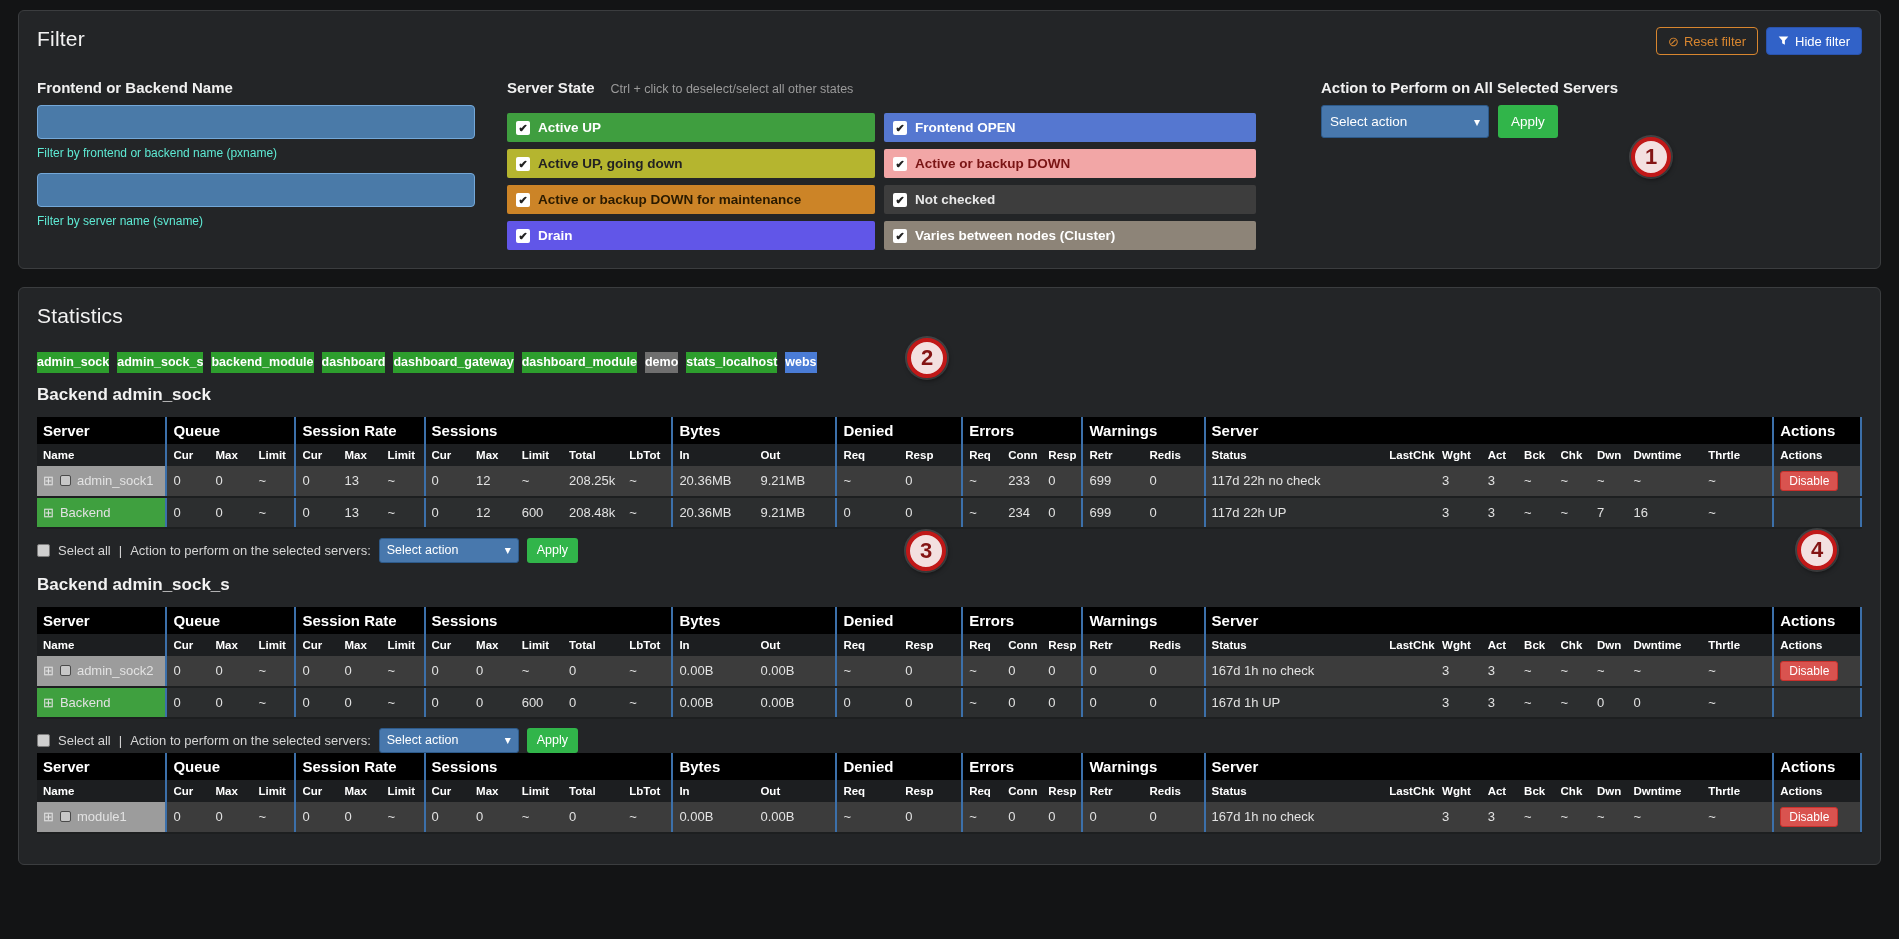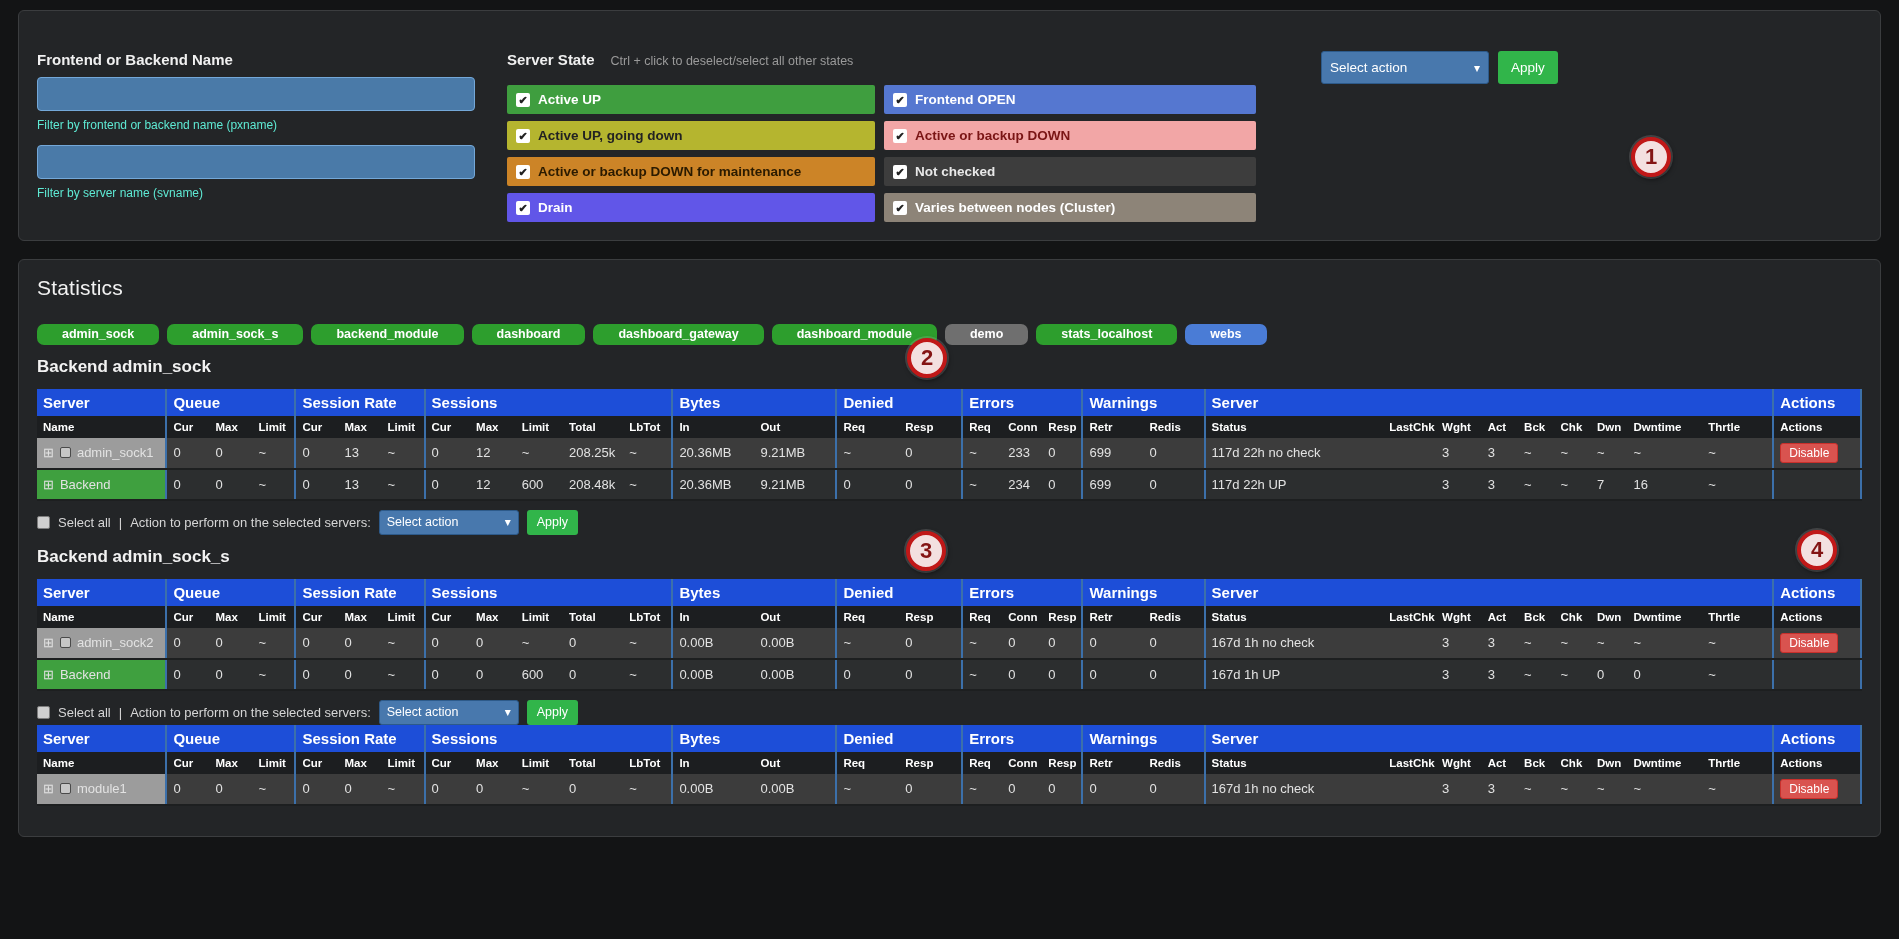--- a/index.html
+++ b/index.html
@@ -62,32 +62,32 @@
   }
   .select .caret { margin-left: 8px; font-size: 12px; }
   .btn-apply {
     background: #31b54a; color: #fff; border: none; border-radius: 3px;
     height: 33px; padding: 0 13px; font-size: 13.5px; margin-left: 9px;
   }
   
   .stats-panel { margin-top: 18px; padding-bottom: 30px; }
   .badges { display: flex; gap: 8px; margin-top: 24px; }
   .badge {
-    padding: 4px 25px; border-radius: 7px; font-size: 12.5px; font-weight: bold;
+    padding: 4px 0; border-radius: 0; font-size: 12.5px; font-weight: bold;
     color: #fff; cursor: pointer; line-height: 1;
   }
   .badge-green { background: #2d9e2d; }
   .badge-gray  { background: #6f6f6f; }
   .badge-blue  { background: #4a7cd6; }
   .backend-title { font-weight: bold; font-size: 17px; color: #f2f2f2; margin: 12px 0 12px 0; }
   table.stats { width: 100%; border-collapse: collapse; table-layout: fixed; }
   table.stats th, table.stats td {
     text-align: left; padding: 5px 6px; overflow: hidden; white-space: nowrap;
   }
-  .th-group { background: #1d4ed8; font-size: 15px; color: #fff; padding-top: 7px; padding-bottom: 4px; }
+  .th-group { background: #000000; font-size: 15px; color: #fff; padding-top: 7px; padding-bottom: 4px; }
   .th-col   { background: #1c1e20; font-size: 11.5px; color: #fff; padding-top: 2px; padding-bottom: 5px; }
   .gsep { border-right: 2px solid #3c70aa; }
   table.stats tbody td { font-size: 13px; color: #e2e2e2; height: 31px; border-bottom: 2px solid #1d1f20; }
   tr.row-server  td { background: #3c3c3c; }
   tr.row-backend td { background: #2c2e2f; }
   td.name-server  { background: #9c9c9c !important; color: #161616; }
   td.name-backend { background: #3fa03f !important; color: #ffffff; }
   .expand-icon { font-size: 13px; margin-right: 6px; }
   .row-cbx {
     display: inline-block; width: 11px; height: 11px; background: #c7c7c7;
@@ -115,20 +115,37 @@
   .a1 { left: 1631px; top: 137px; }
   .a2 { left: 907px;  top: 338px; }
   .a3 { left: 906px;  top: 531px; }
   .a4 { left: 1797px; top: 530px; }
   .ico { font-size: 13px; line-height: 1; }
 </style>
 </head>
 <body>
 
 <div class="panel filter-panel">
+  <div class="panel-head">
+    <div class="panel-title">Filter</div>
+    <div class="head-buttons">
+      <button class="btn btn-reset">
+        <span class="ico">⊘</span>
+        <span>Reset filter</span>
+      </button>
+      <button class="btn btn-hide">
+        <span class="ico">
+          <svg width="11" height="11" viewBox="0 0 16 16">
+              <path d="M1 2h14L10 8v6l-4-2V8L1 2z" fill="#fff"></path>
+            </svg>
+        </span>
+        <span>Hide filter</span>
+      </button>
+    </div>
+  </div>
   <div class="filter-body">
     <div class="fcol-left">
       <div class="flabel">Frontend or Backend Name</div>
       <input class="finput" type="text" style="">
       <div class="fhint">Filter by frontend or backend name (pxname)</div>
       <input class="finput" type="text" style="">
       <div class="fhint">Filter by server name (svname)</div>
     </div>
     <div class="fcol-state">
       <div class="state-head">
@@ -164,20 +181,21 @@
             <span class="cbx">✔</span>
             <span>Drain</span>
           </div>
           <div class="state-item" style="background: rgb(141, 132, 120); color: rgb(255, 255, 255);">
             <span class="cbx">✔</span>
             <span>Varies between nodes (Cluster)</span>
           </div>
         </div>
     </div>
     <div class="fcol-action">
+      <div class="flabel">Action to Perform on All Selected Servers</div>
       <div class="action-row">
         <div class="select">
           <span>Select action</span>
           <span class="caret">▾</span>
         </div>
         <button class="btn btn-apply">Apply</button>
       </div>
     </div>
   </div>
 </div>

